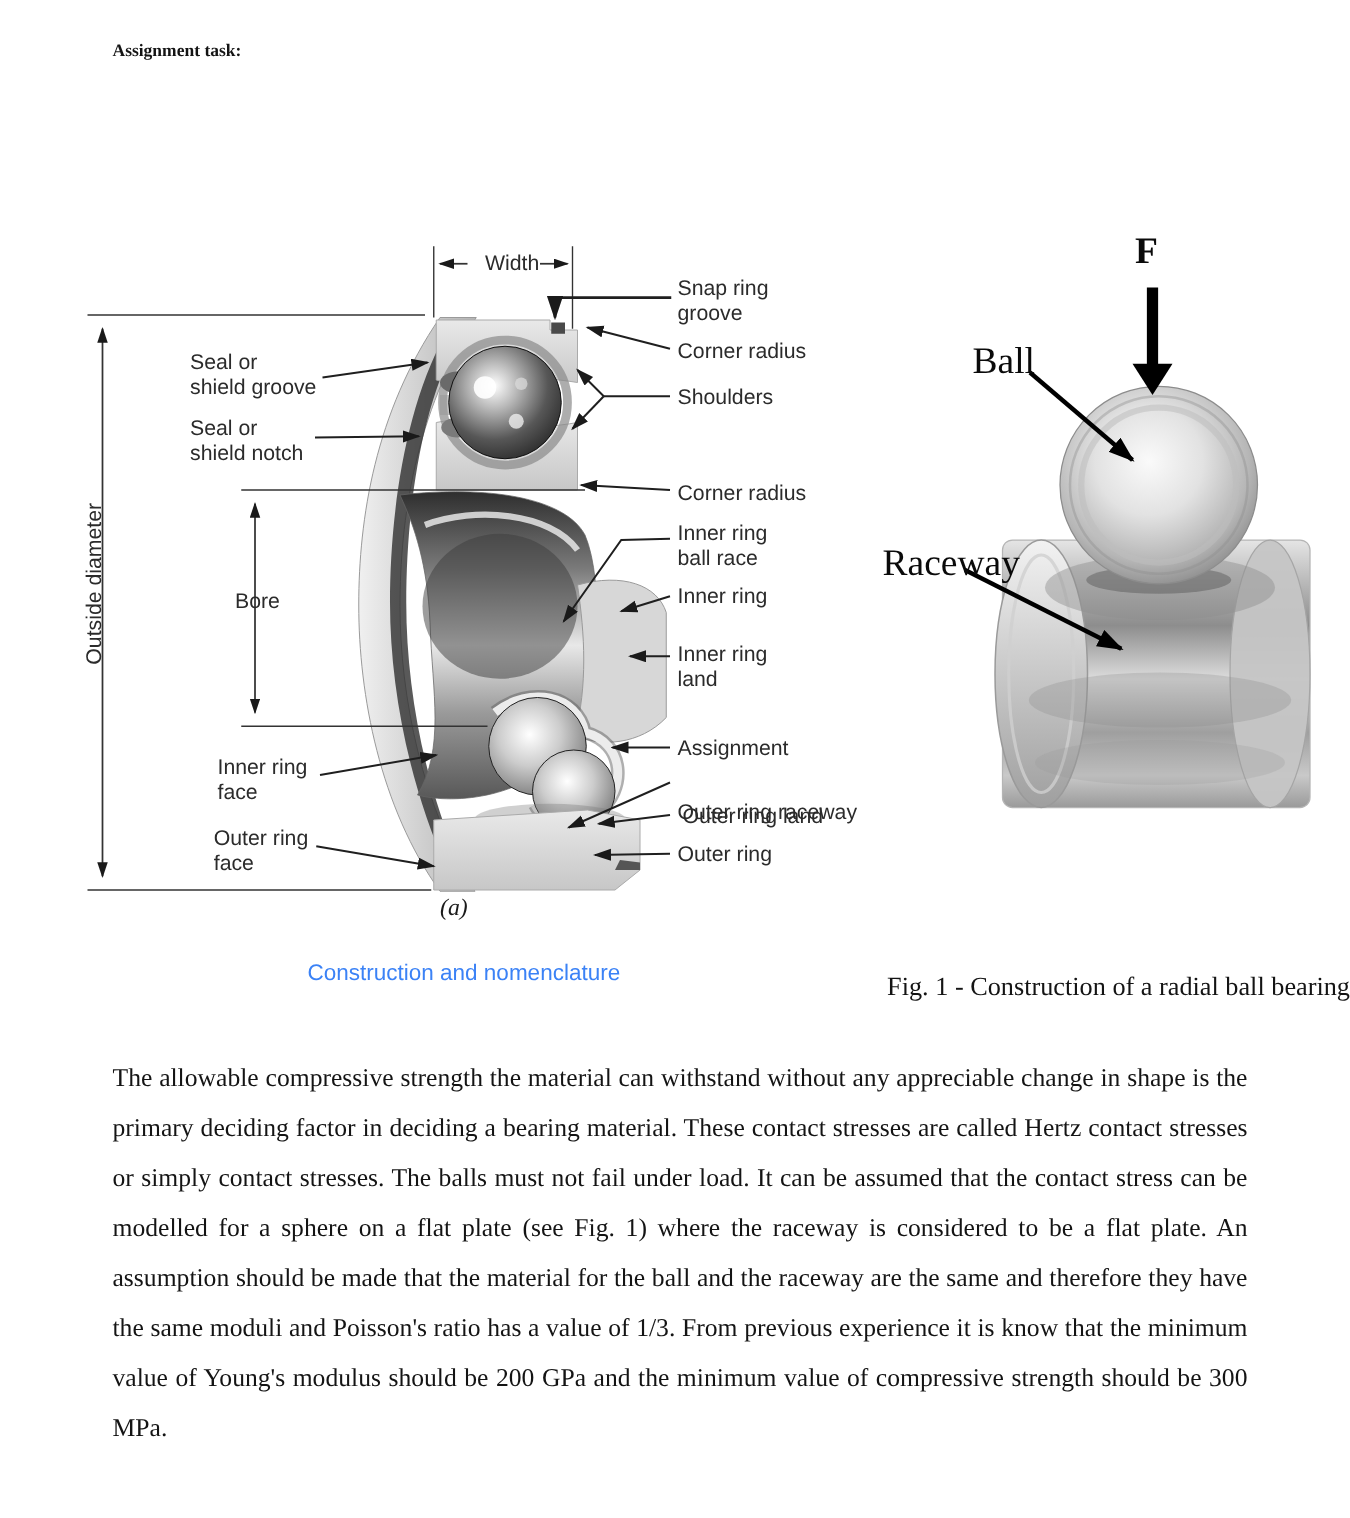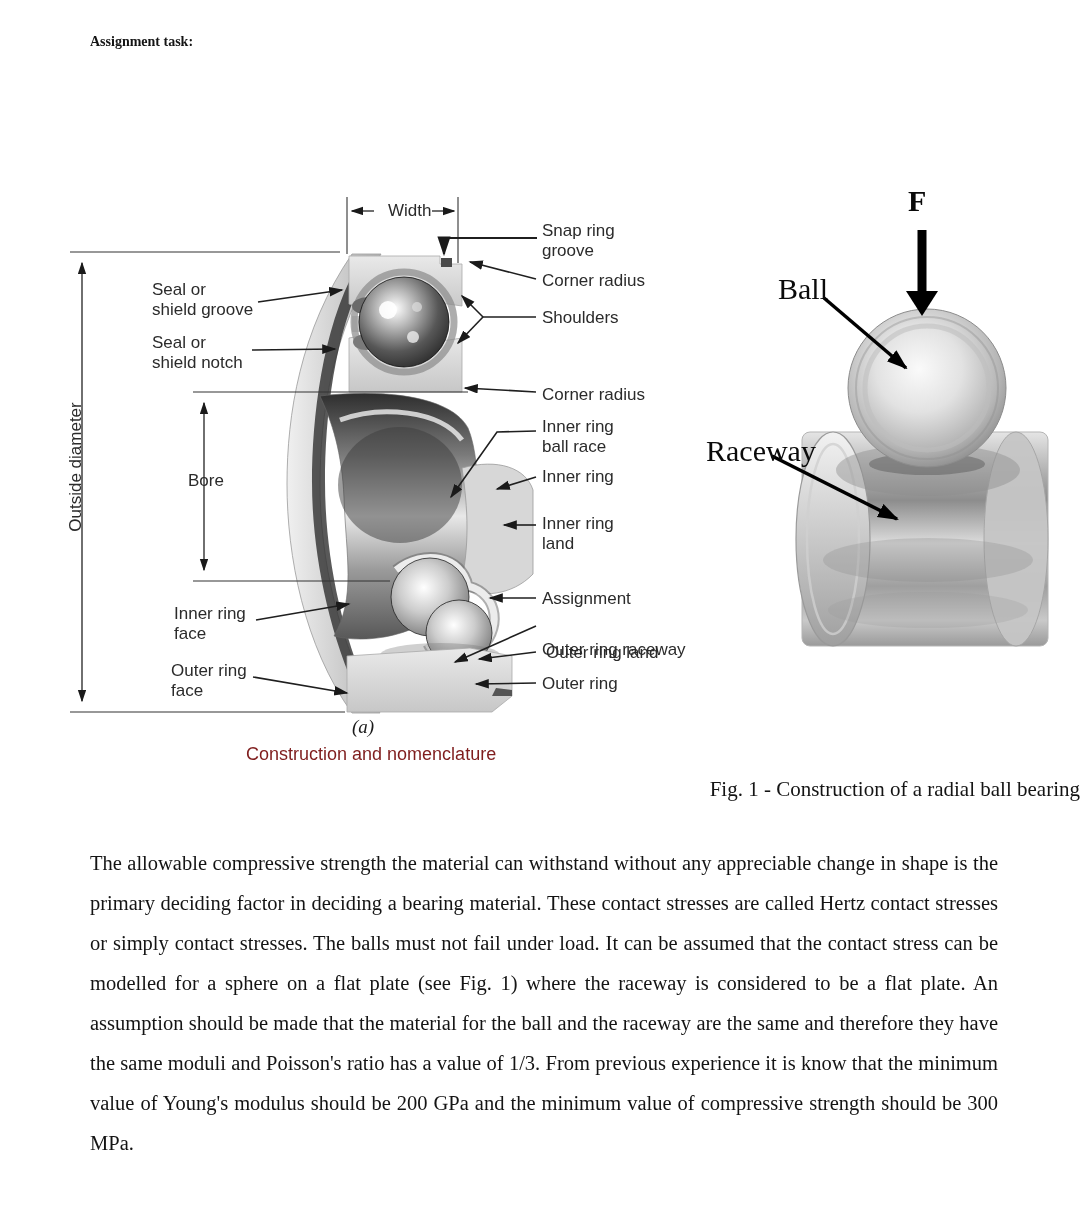--- a/index.html
+++ b/index.html
@@ -32,23 +32,23 @@
   .od-label {
     left:-12px; top:457px; width:176px; height:20px; text-align:center;
     transform:rotate(-90deg); transform-origin:center center;
   }
   .force-label { left:908px; top:184px; font-size:30px; font-weight:bold; }
   .panel-letter {
     position:absolute; left:352px; top:716px;
     font-size:19px; font-style:italic; color:#1a1a1a;
   }
   .panel-caption {
-    position:absolute; left:246px; top:744px;
+    position:absolute; left:246px; top:768px;
     font-family:"Liberation Sans","DejaVu Sans",sans-serif;
-    font-size:18px; color:#7f1d1d;text-align:right;
+    font-size:18px; color:#3b82f6;text-align:right;
   }
   .fig-caption {
     position:absolute; left:70px; top:777px; width:1010px;
     text-align:right; font-size:21px;
   }
 </style>
 </head>
 <body>
 
 <div class="page">

